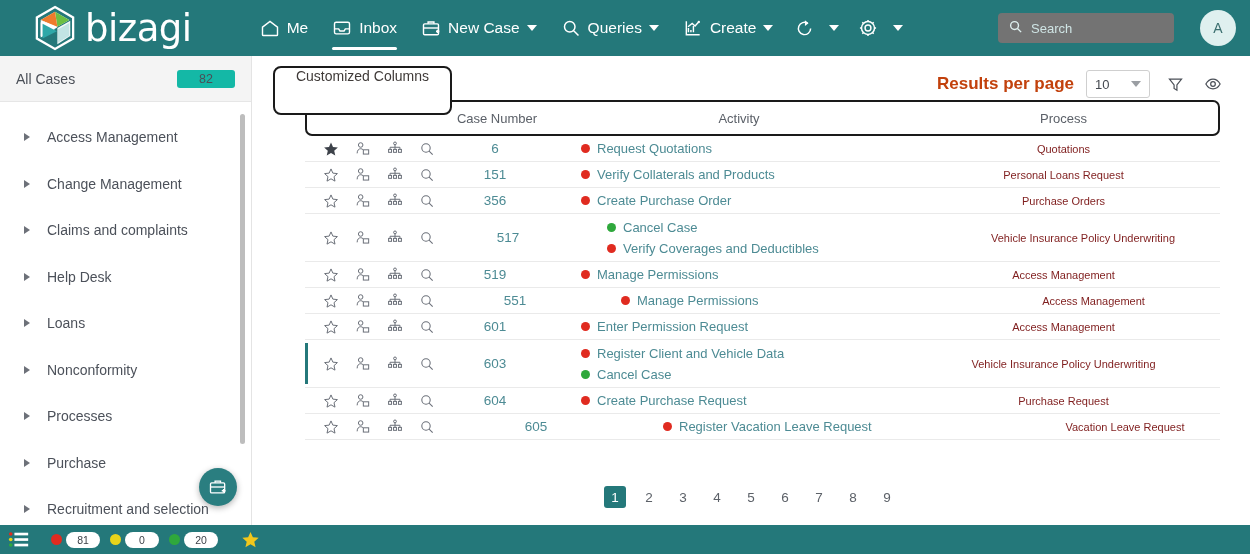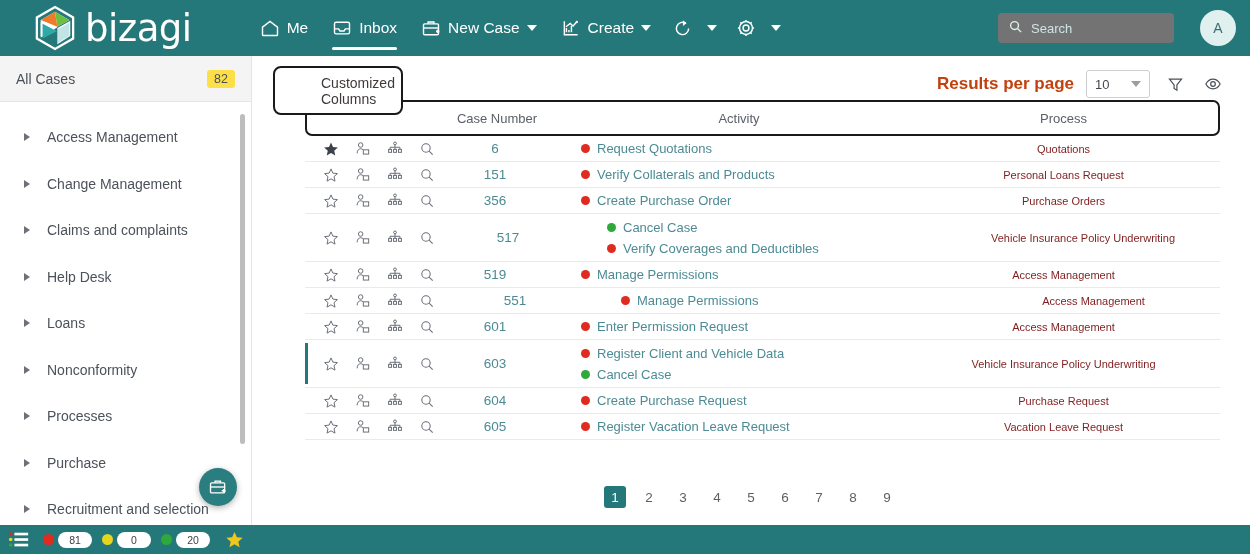--- a/index.html
+++ b/index.html
@@ -63,22 +63,22 @@
     position: absolute; left: 0; top: 56px; width: 252px; height: 469px;
     background: #ffffff; border-right: 1px solid #e4e4e4;
     overflow: hidden;
   }
   .all-cases {
     height: 46px; background: #f4f4f4; border-bottom: 1px solid #e6e6e6;
     display: flex; align-items: center; padding: 0 16px; cursor: pointer;
   }
   .all-cases .label { font-size: 14px; color: #4a4f57; flex: 1; }
   .all-cases .count {
-    background: #fde047; color: #4a4f57; font-size: 12.5px;
-    border-radius: 3px; padding: 2px 7px;
+    background: #14b8a6; color: #4a4f57; font-size: 12.5px;
+    border-radius: 3px; padding: 2px 22px;
   }
   .side-list { padding-top: 12px; }
   .side-item {
     height: 46.5px; display: flex; align-items: center;
     padding-left: 24px; cursor: pointer; font-size: 14px; color: #4c515a;
   }
   .side-item .tri {
     width: 0; height: 0; margin-right: 17px;
     border-top: 4.5px solid transparent; border-bottom: 4.5px solid transparent;
     border-left: 6px solid #6d7179;
@@ -111,24 +111,24 @@
   }
   .rpp-select .caret-d {
     margin-left: auto; width: 0; height: 0;
     border-left: 5px solid transparent; border-right: 5px solid transparent;
     border-top: 6px solid #9a9ea3;
   }
   .tool-ico { width: 26px; height: 26px; display:flex; align-items:center; justify-content:center; cursor:pointer; }
 
   
   .callout {
-    position: absolute; left: 21px; top: 10px; width: 130px; height: 49px;
+    position: absolute; left: 21px; top: 10px; width: 179px; height: 49px;
     background: #ffffff; border: 2.5px solid #1a1a1a; border-radius: 8px;
-    display: flex; align-items: center; justify-content: center;
-    font-size: 14px; color: #3f3a38; z-index: 5; padding-left: 46px;
+    display: flex; align-items: flex-start; justify-content: center;
+    font-size: 14px; color: #3f3a38; z-index: 5;
   }
 
   
   .table-wrap { position: absolute; left: 53px; top: 44px; width: 915px; }
   .thead {
     height: 36px; display: flex; align-items: center;
     border: 2.5px solid #1a1a1a; border-radius: 7px;
     background: #fff; position: relative; z-index: 4;
   }
   .th { font-size: 13px; color: #5b6068; text-align: center; }
@@ -166,21 +166,21 @@
   .pg {
     min-width: 22px; height: 22px; margin: 0 6px;
     display: flex; align-items: center; justify-content: center;
     font-size: 13.5px; color: #5c6168; cursor: pointer; border-radius: 3px;
   }
   .pg.active { background: #24787a; color: #fff; }
 
   
   .bottombar {
     position: absolute; left: 0; top: 525px; width: 1250px; height: 29px;
-    background: #24787a; display: flex; align-items: center; padding-left: 8px; gap: 13px;
+    background: #24787a; display: flex; align-items: center; padding-left: 8px; gap: 21px;
   }
   .pill {
     height: 16px; min-width: 34px; background: #ffffff; border-radius: 8px;
     display: flex; align-items: center; justify-content: center;
     font-size: 10.5px; color: #3c4148; padding: 0 6px;
   }
   .pill-group { display: flex; align-items: center; gap: 4px; cursor: pointer; }
   .bdot { width: 11px; height: 11px; border-radius: 50%; }
 </style>
 </head>
@@ -232,20 +232,30 @@
             <rect x="3" y="7" width="18" height="13" rx="1.5"></rect>
             <path d="M8.5 7 V4.8 h7 V7"></path>
             <path d="M3 12 h18"></path>
             <path d="M18 16 h4 M20 14 v4" stroke-width="1.9"></path>
           </svg>
         </span>
         <span>New Case</span>
         <span class="caret"></span>
       </div>
 
+      <div class="nav-item">
+        <span class="ico">
+          <svg width="20" height="20" viewBox="0 0 24 24" fill="none" stroke="#fff" stroke-width="1.8">
+            <circle cx="10.5" cy="10.5" r="6.3"></circle>
+              <path d="M15.2 15.2 L21 21"></path>
+          </svg>
+        </span>
+        <span>Queries</span>
+        <span class="caret"></span>
+      </div>
 
       <div class="nav-item">
         <span class="ico">
           <svg width="20" height="20" viewBox="0 0 24 24" fill="none" stroke="#fff" stroke-width="1.7">
             <path d="M4 4 V20 H20"></path>
             <path d="M6.5 17 V12 M9.5 17 V14.5 M12.5 17 V9.5"></path>
             <path d="M6 10.5 L11 6.5 L14.5 9.5 L19 4.5"></path>
             <circle cx="19" cy="4.8" r="1.4" fill="#fff" stroke="none"></circle>
           </svg>
         </span>
@@ -735,21 +745,21 @@
             </div>
             <div class="cell num">604</div>
             <div class="cell act">
               <div class="act-line">
                 <span class="dot" style="background:#e02b20"></span>
                 <span class="act-text">Create Purchase Request</span>
               </div>
             </div>
             <div class="cell proc">Purchase Request</div>
           </div>
-          <div class="row" style="height: 26px;">
+          <div class="row" style="height: 26px; gap: 41px;">
             <div class="cell icons">
               <span class="ricon">
                 <svg width="16" height="16" viewBox="0 0 24 24" fill="none" stroke="#6b7079" stroke-width="1.5">
                   <polygon points="12,2.9 14.8,9.2 21.6,9.9 16.5,14.5 18,21.2 12,17.7 6,21.2 7.5,14.5 2.4,9.9 9.2,9.2"></polygon>
                 </svg>
               </span>
               <span class="ricon">
                 <svg width="16" height="16" viewBox="0 0 24 24" fill="none" stroke="#6b7079" stroke-width="1.5">
                   <circle cx="8.5" cy="6" r="3.4"></circle>
                   <path d="M3.2 18.5 C3.2 13.6 6 11.6 8.5 11.6 C9.8 11.6 11 12 11.9 12.9"></path>

